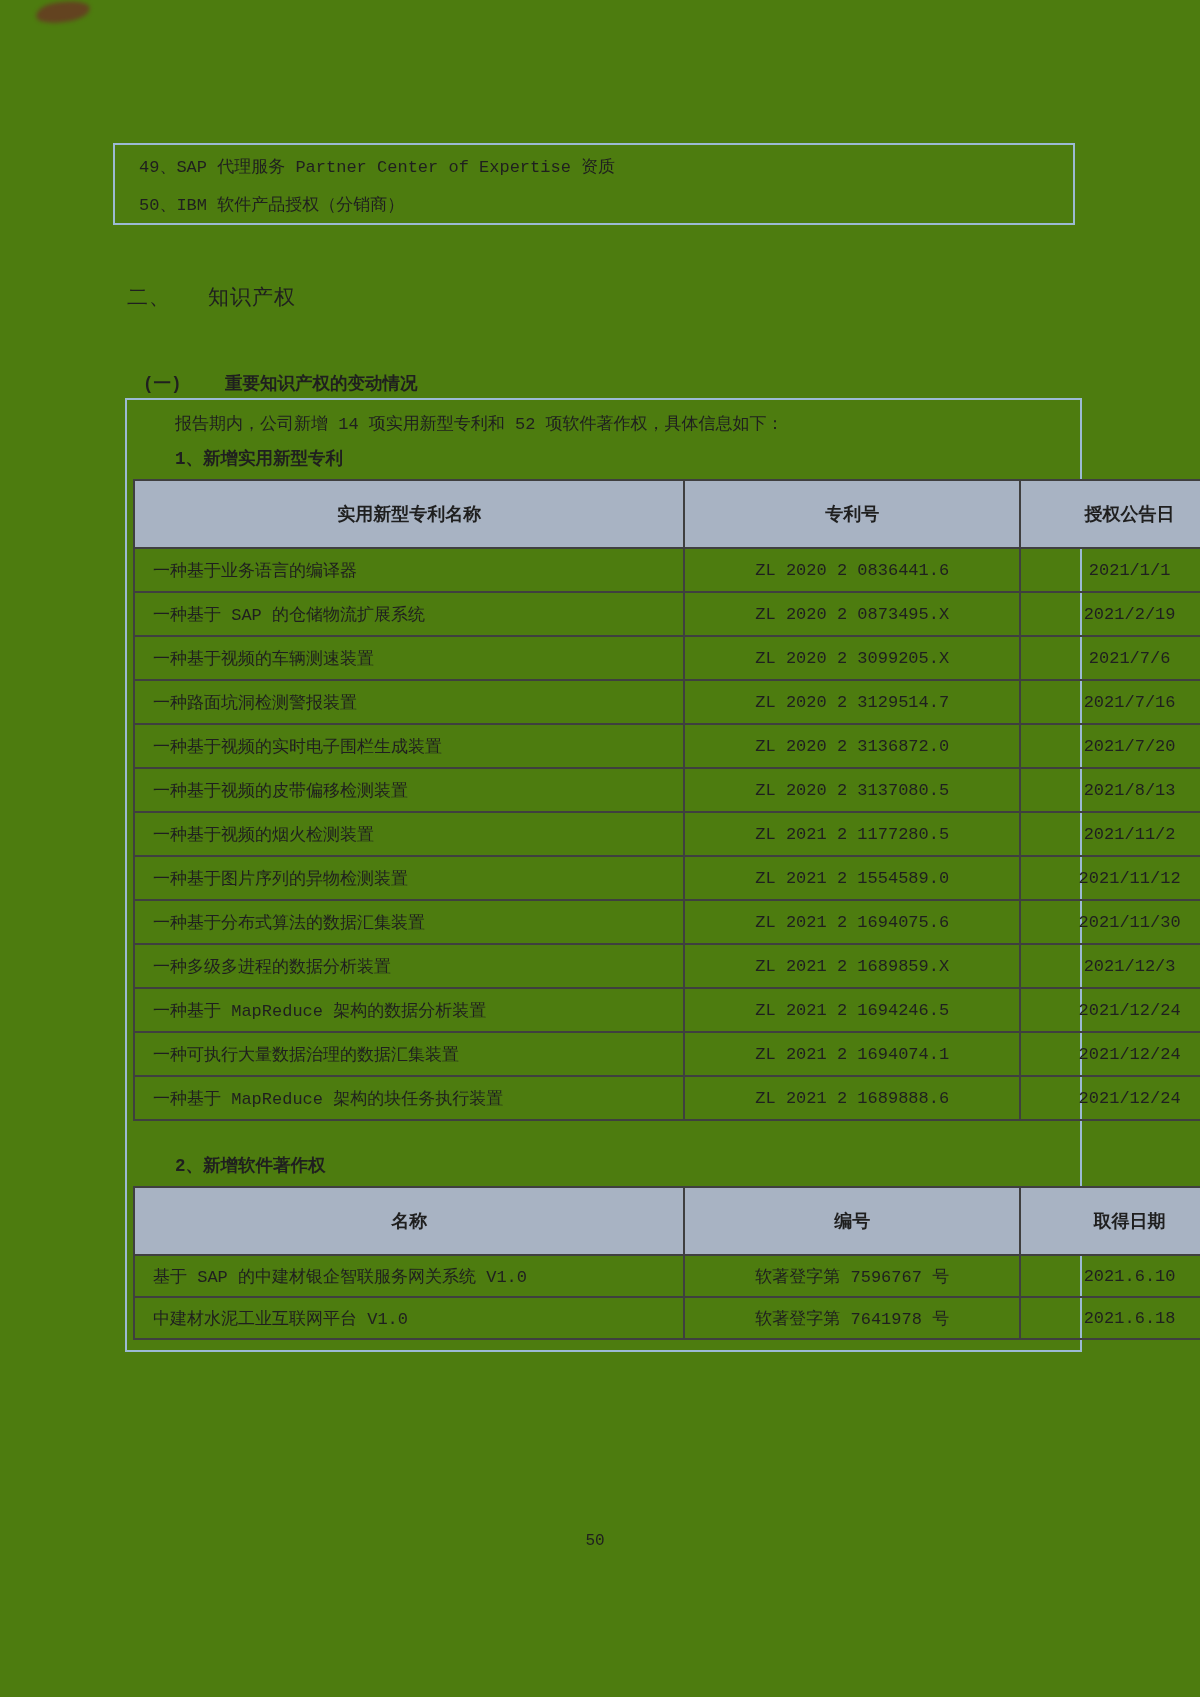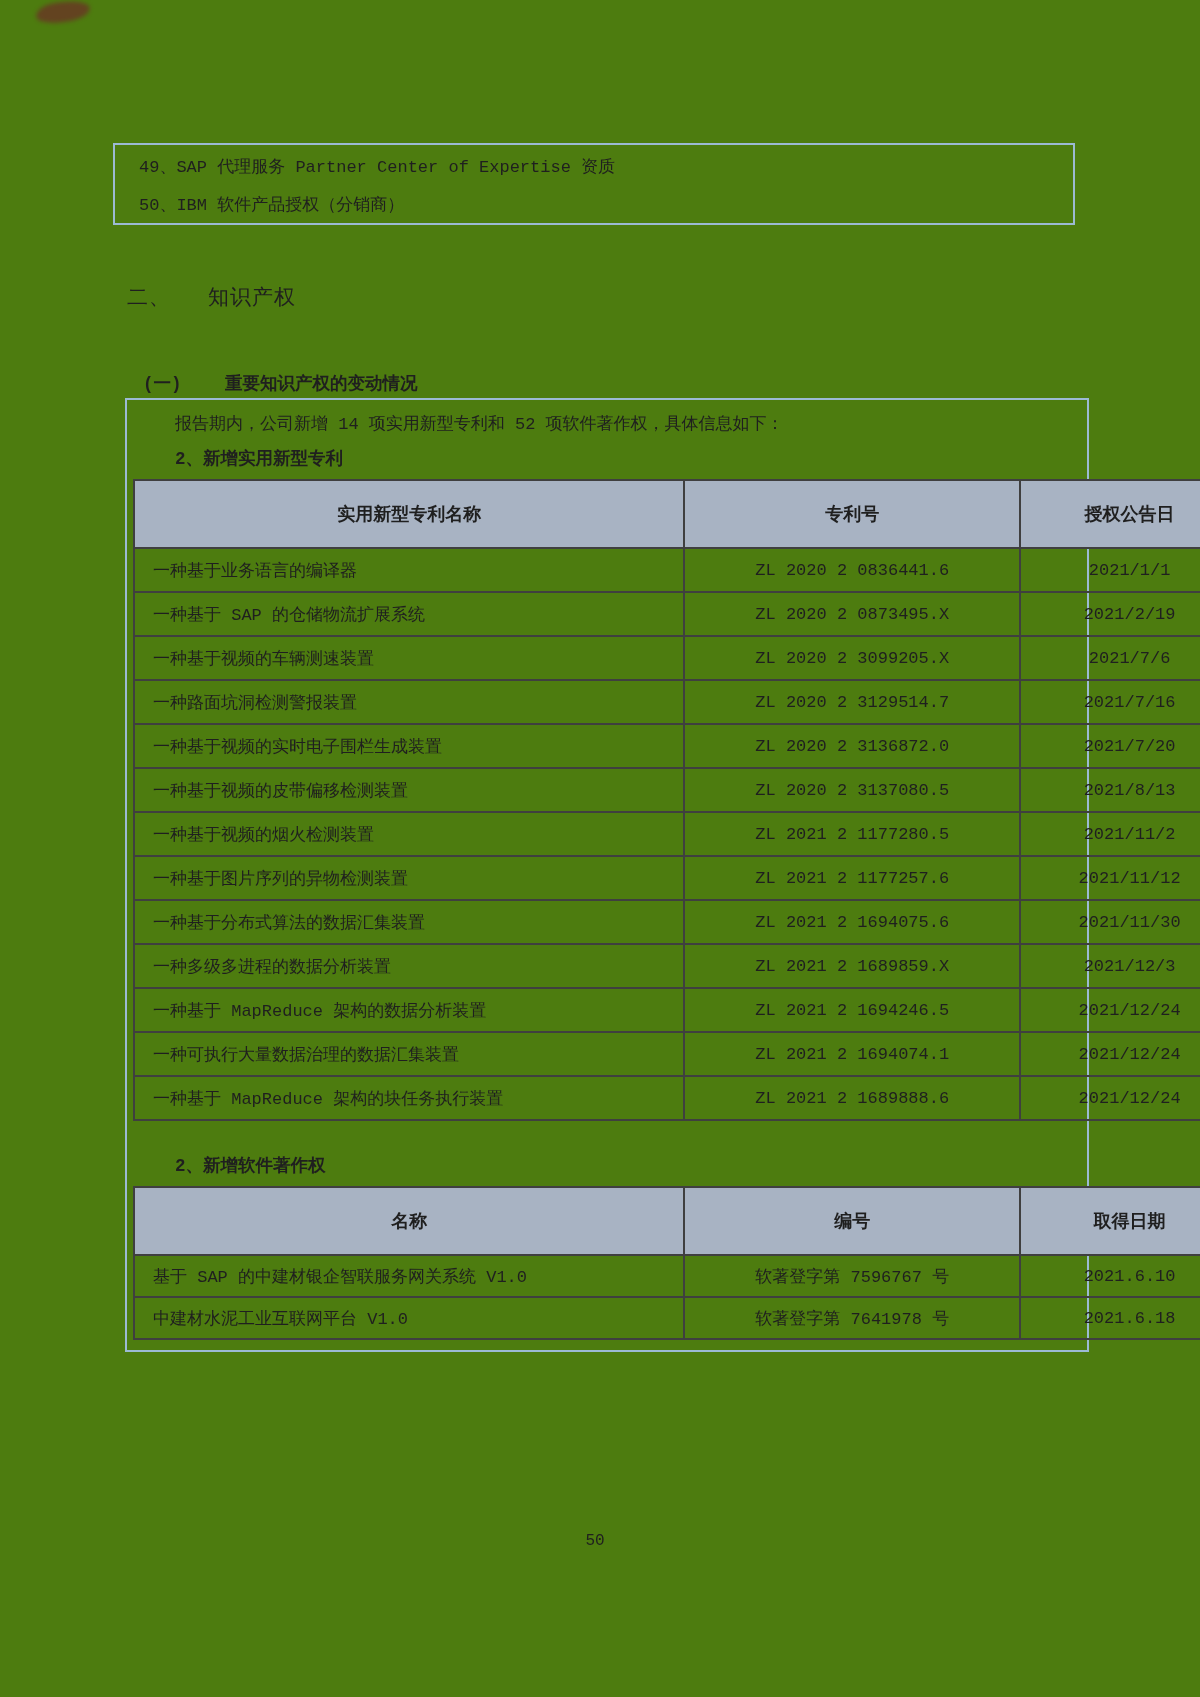--- a/index.html
+++ b/index.html
@@ -36,21 +36,21 @@
   }
   .sec .num{display:inline-block;min-width:81px;}
   .subsec{
     position:absolute;left:127px;top:355px;margin:16px;
     font-size:17.5px;font-weight:bold;white-space:nowrap;
   }
   .subsec .num{display:inline-block;min-width:82px;}
   .content-box{
     position:absolute;left:125px;top:398px;width:946px;
     border:2px solid var(--box-border,#9cbad4);
-    padding:8px 14px 10px 0;
+    padding:8px 7px 10px 0;
     box-sizing:content-box;
   }
   .intro{margin:0;padding-left:48px;line-height:34px;font-size:17px;white-space:nowrap;}
   .tbl-title{margin:0;padding-left:48px;line-height:34px;font-size:17.5px;font-weight:bold;white-space:nowrap;}
   .tbl-title.t2{margin-top:28px;}
   table.data-table{
     border-collapse:collapse;table-layout:fixed;
     width:1107px;margin-left:6px;margin-top:3px;
   }
   col.c0{width:49.8%;} col.c1{width:30.4%;} col.c2{width:19.8%;}
@@ -87,21 +87,21 @@
   </h1>
 
   <h2 class="subsec">
     <span class="num">(一)</span><span>重要知识产权的变动情况</span>
   </h2>
 
   <div class="content-box">
 
     <p class="intro">报告期内，公司新增 14 项实用新型专利和 52 项软件著作权，具体信息如下：</p>
 
-    <h3 class="tbl-title">2、新增实用新型专利</h3>
+    <h3 class="tbl-title">1、新增实用新型专利</h3>
 
     <table class="data-table">
       <colgroup>
         <col class="c0">
           <col class="c1">
           <col class="c2">
       </colgroup>
       <thead>
         <tr>
             <th>实用新型专利名称</th>
@@ -140,21 +140,21 @@
             <td>ZL 2020 2 3137080.5</td>
             <td>2021/8/13</td>
           </tr>
           <tr>
             <td>一种基于视频的烟火检测装置</td>
             <td>ZL 2021 2 1177280.5</td>
             <td>2021/11/2</td>
           </tr>
           <tr>
             <td>一种基于图片序列的异物检测装置</td>
-            <td>ZL 2021 2 1177257.6</td>
+            <td>ZL 2021 2 1554589.0</td>
             <td>2021/11/12</td>
           </tr>
           <tr>
             <td>一种基于分布式算法的数据汇集装置</td>
             <td>ZL 2021 2 1694075.6</td>
             <td>2021/11/30</td>
           </tr>
           <tr>
             <td>一种多级多进程的数据分析装置</td>
             <td>ZL 2021 2 1689859.X</td>

